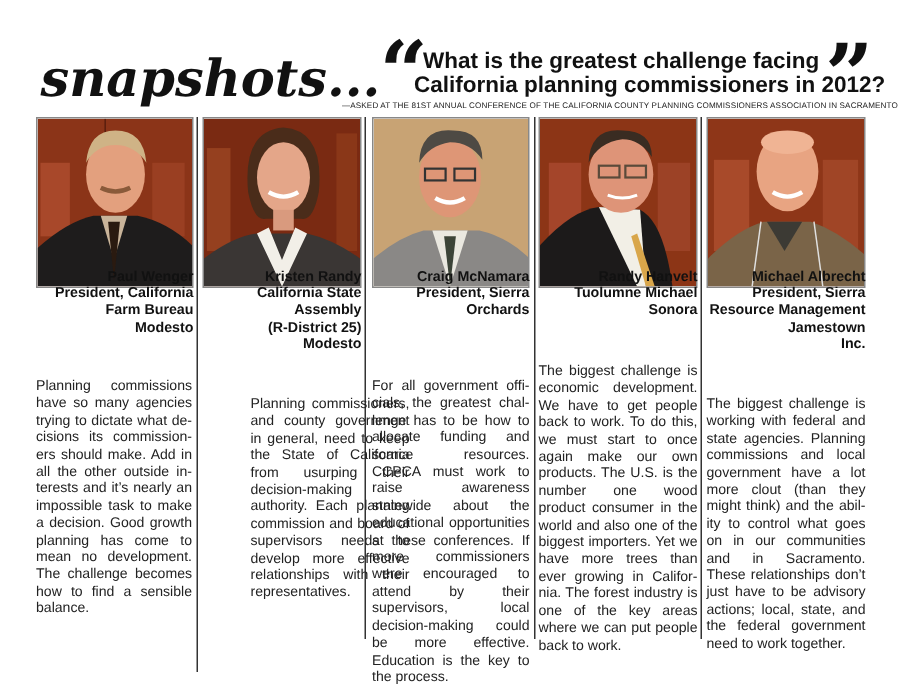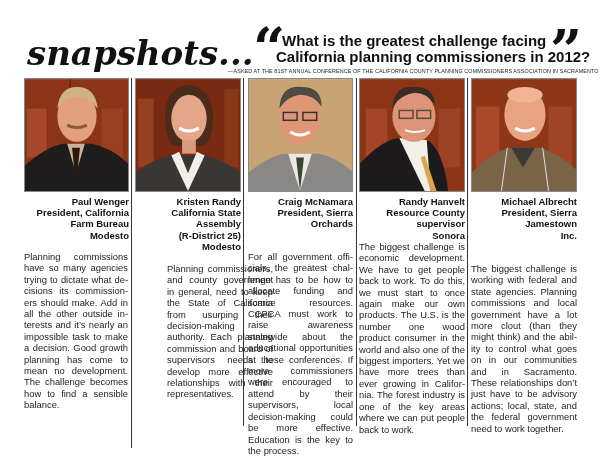--- a/index.html
+++ b/index.html
@@ -6,21 +6,21 @@
   body { width:600px; height:464px; position:relative; overflow:hidden; font-family:"Liberation Sans", sans-serif; color:#1a1a1a; }
   .title { position:absolute; left:27px; top:36px; font-family:"DejaVu Serif", serif; font-weight:bold; font-style:italic; font-size:34px; letter-spacing:0px; color:#111; line-height:34px;text-align:center; }
   .qmark-open { position:absolute; left:253px; top:20px; font-family:"DejaVu Serif", serif; font-weight:bold; font-size:56px; line-height:56px; color:#111; }
   .qmark-close { position:absolute; left:550px; top:22px; font-family:"DejaVu Serif", serif; font-weight:bold; font-size:56px; line-height:56px; color:#111; }
   .question { position:absolute; left:282px; top:33px; width:270px; text-align:left; font-weight:bold; font-size:15px; line-height:16px; color:#111; }
   .question .q2 { display:block; margin-left:-6px; white-space:nowrap; }
   .asked { position:absolute; left:228px; top:68px; font-size:5.4px; letter-spacing:0.1px; color:#222; white-space:nowrap; text-transform:uppercase; }
   .divider { position:absolute; top:78px; width:1px; background:#333; }
   .photo { position:absolute; top:78px; height:114px; border:1px solid #888; box-sizing:border-box; overflow:hidden; }
   .photo svg { display:block; width:100%; height:100%; }
-  .cap { position:absolute; top:196px; font-weight:bold; font-size:9.5px; line-height:11.2px; text-align:right; color:#111; }
+  .cap { position:absolute; top:179px; font-weight:bold; font-size:9.5px; line-height:11.2px; text-align:right; color:#111; }
   .body-text { position:absolute; font-size:9.4px; line-height:11.4px; text-align:justify; color:#222; hyphens:manual; }
 </style>
 </head>
 <body>
 
 <div class="title">snapshots...</div>
 <div class="qmark-open">“</div>
 <div class="question">
   <span class="q1">What is the greatest challenge facing</span>
   <span class="q2">California planning commissioners in 2012?</span>
@@ -107,22 +107,21 @@
     <path d="M62 80 L72 114 L78 114 L66 78Z" fill="#d9a64a"></path>
     <ellipse cx="55" cy="38" rx="22" ry="26" fill="#de9478"></ellipse>
     <path d="M33 30 Q34 6 56 8 Q76 8 76 26 Q68 14 56 14 Q40 16 33 30Z" fill="#3a2c22"></path>
     <rect x="40" y="32" width="14" height="8" fill="none" stroke="#5a4a3a" stroke-width="1.5"></rect>
     <rect x="58" y="32" width="14" height="8" fill="none" stroke="#5a4a3a" stroke-width="1.5"></rect>
     <path d="M46 52 Q56 56 66 52" stroke="#ffffff" stroke-width="2" fill="none"></path>
   </svg>
 </div>
 <div class="cap" style="left:358px; width:107px;text-align:right;">
   <div>Randy Hanvelt</div>
-  <div>Resource County</div>
-  <div>supervisor</div>
+  <div>Tuolumne Michael</div>
   <div>Sonora</div>
 </div>
 <div class="body-text" style="left:359px; top:241px; width:106px;">The biggest challenge is economic develop­ment. We have to get people back to work. To do this, we must start to once again make our own products. The U.S. is the number one wood product consumer in the world and also one of the biggest importers. Yet we have more trees than ever growing in Califor­nia. The forest industry is one of the key areas where we can put people back to work.</div>
 
 <div class="photo" style="left:471px; width:106px;" aria-label="portrait-michael-albrecht">
   <svg viewBox="0 0 106 114">
     <rect width="106" height="114" fill="#8e3618"></rect>
     <rect x="4" y="28" width="24" height="62" fill="#a84a2a"></rect>
     <rect x="78" y="28" width="24" height="62" fill="#a04526"></rect>
     <path d="M0 114 L0 95 Q20 75 38 70 L70 70 Q88 76 106 92 L106 114Z" fill="#7a6448"></path>
@@ -130,16 +129,17 @@
     <ellipse cx="54" cy="36" rx="21" ry="27" fill="#e8a482"></ellipse>
     <ellipse cx="54" cy="16" rx="18" ry="8" fill="#f0b494"></ellipse>
     <path d="M44 50 Q54 56 64 50" stroke="#ffffff" stroke-width="3" fill="none"></path>
     <line x1="36" y1="70" x2="30" y2="114" stroke="#e0e0e0" stroke-width="1"></line>
     <line x1="72" y1="70" x2="78" y2="114" stroke="#e0e0e0" stroke-width="1"></line>
   </svg>
 </div>
 <div class="cap" style="left:470px; width:107px;">
   <div>Michael Albrecht</div>
   <div>President, Sierra</div>
+  <div>Resource Management</div>
   <div>Jamestown</div>
   <div>Inc.</div>
 </div>
 <div class="body-text" style="left:471px; top:263px; width:106px;">The biggest challenge is working with federal and state agencies. Plan­ning commissions and local government have a lot more clout (than they might think) and the abil­ity to control what goes on in our communities and in Sacramento. These rela­tionships don’t just have to be advisory actions; lo­cal, state, and the federal government need to work together.</div>
 
 </body></html>

